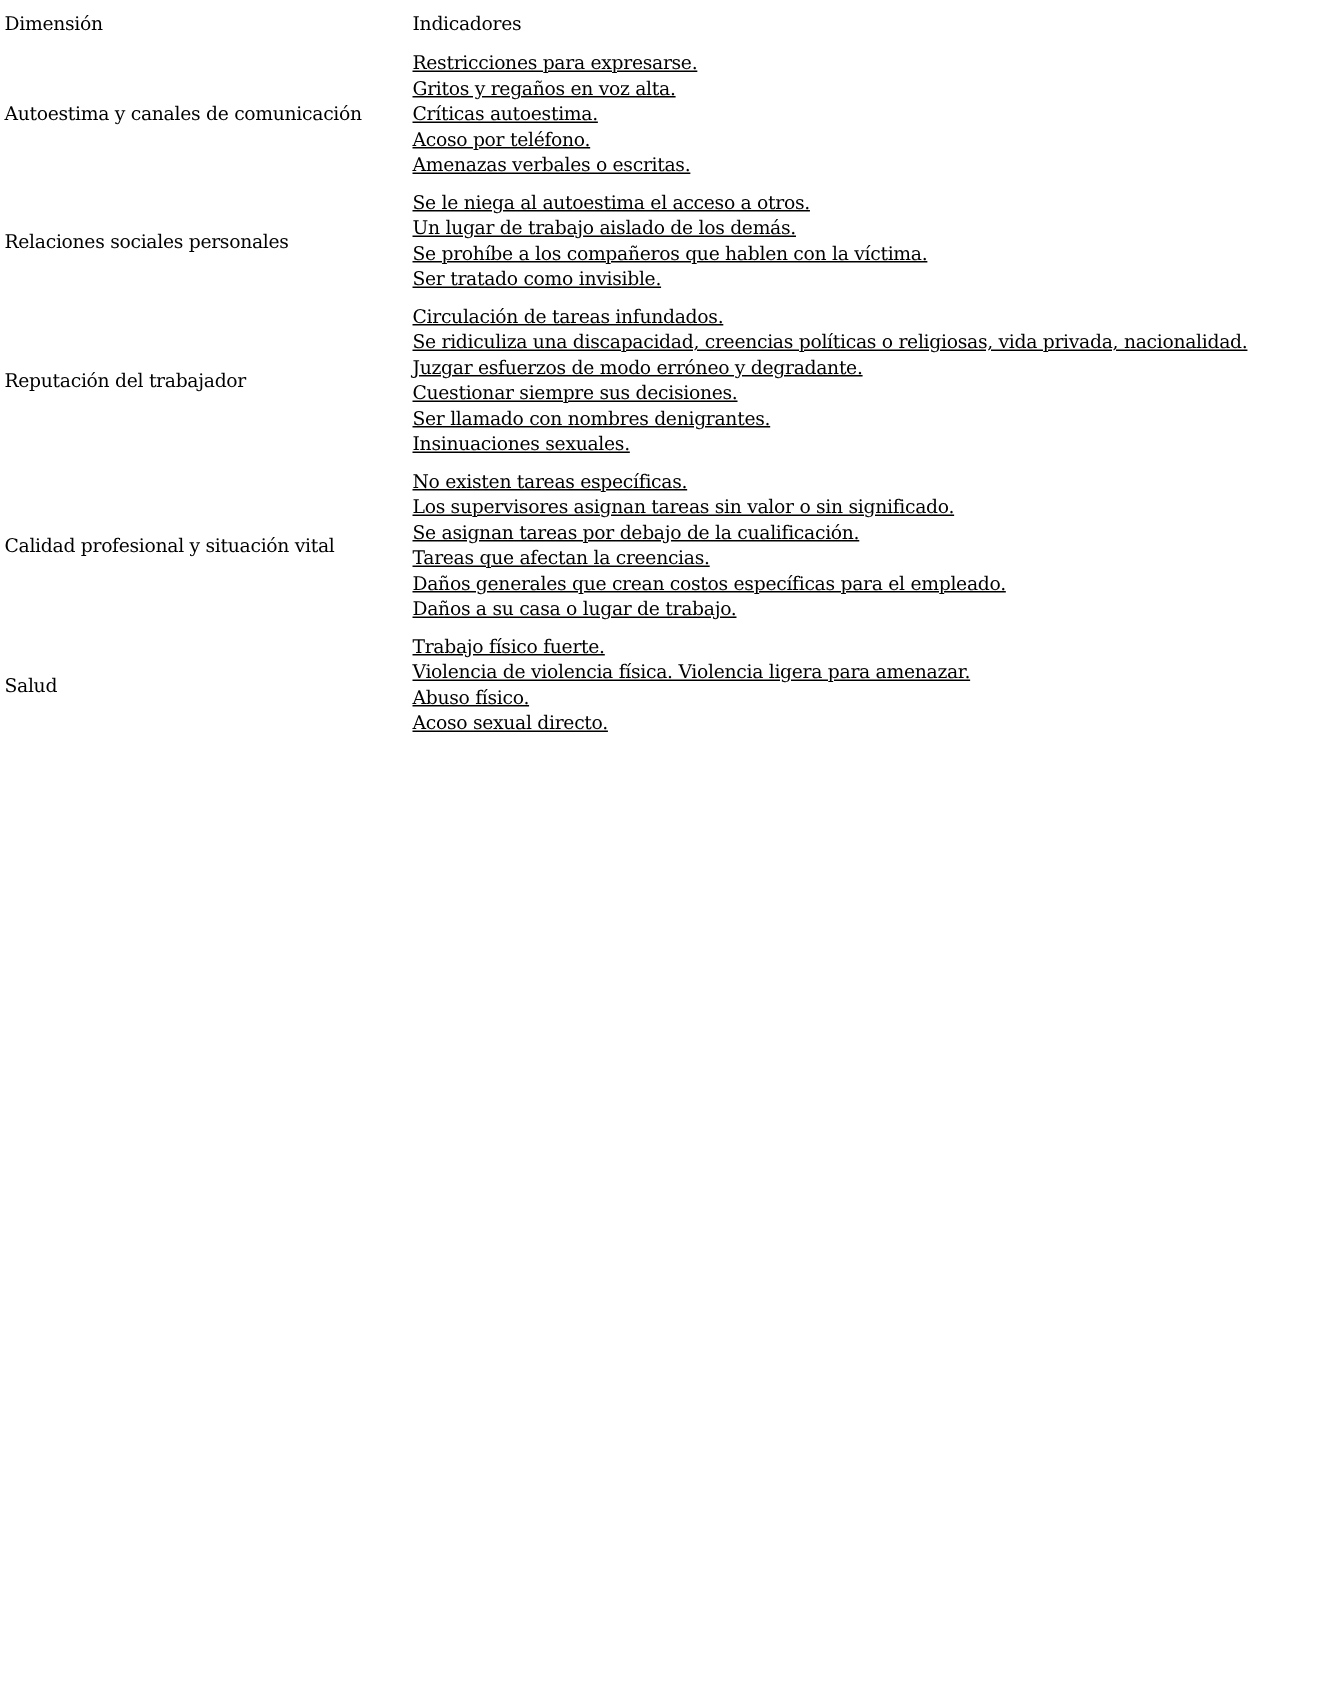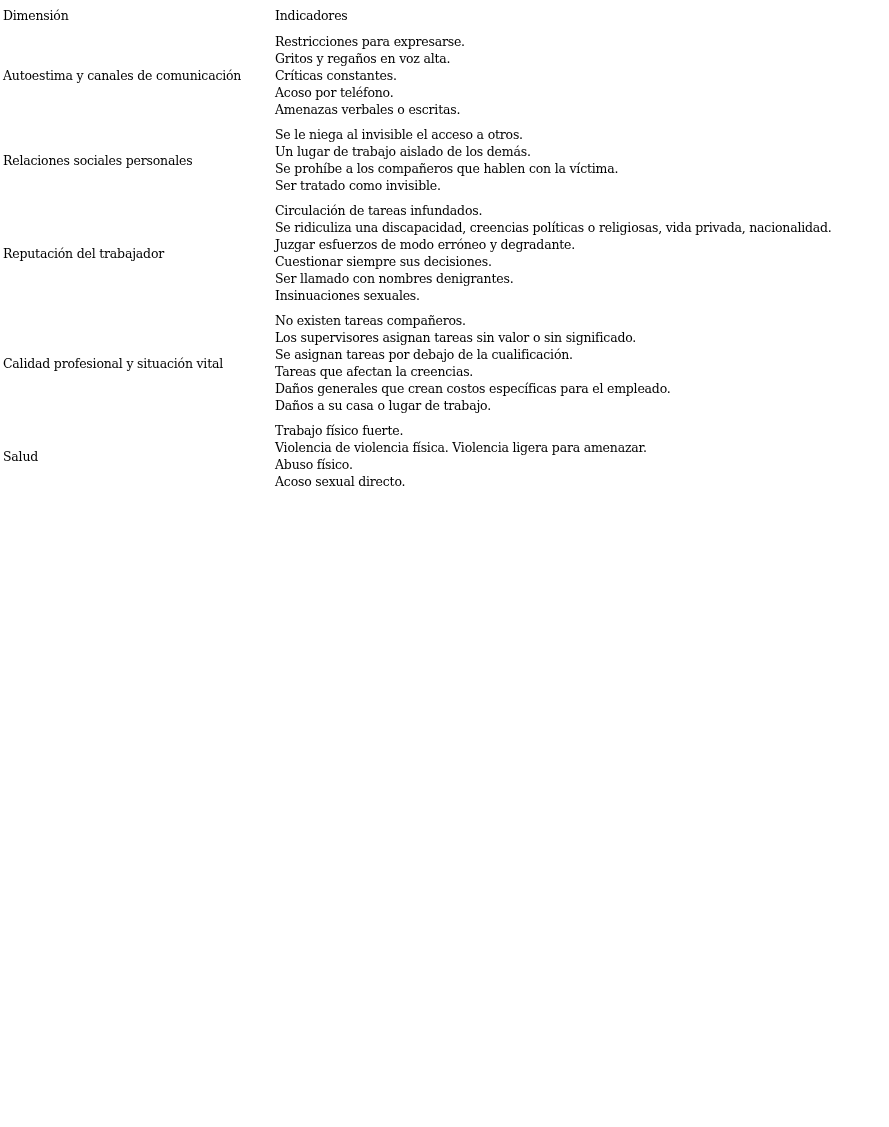--- a/index.html
+++ b/index.html
@@ -6,67 +6,67 @@
   body {
     width: 889px; height: 1127px; overflow: hidden;
     font-family: "DejaVu Serif", "Liberation Serif", serif;
     font-size: 12.5px; color: #000000; letter-spacing: -0.2px;
   }
   table { border-collapse: separate; border-spacing: 2px; margin: 0; }
   th, td { text-align: left; vertical-align: middle; padding: 1px; font-weight: normal; }
   th { height: 24px; }
   td.dim { width: 268px; white-space: nowrap; }
   td.ind { white-space: nowrap; line-height: 17px; padding-top: 3px; padding-bottom: 3px; }
-  .line { display: block; }
+  .line { display: block; text-decoration: underline; }
 </style>
 </head>
 <body>
 
 <table>
   <thead>
     <tr>
       <th>Dimensión</th>
       <th>Indicadores</th>
     </tr>
   </thead>
   <tbody>
     <tr>
       <td class="dim">Autoestima y canales de comunicación</td>
       <td class="ind">
         <span class="line">Restricciones para expresarse.</span>
         <span class="line">Gritos y regaños en voz alta.</span>
-        <span class="line">Críticas constantes.</span>
+        <span class="line">Críticas autoestima.</span>
         <span class="line">Acoso por teléfono.</span>
         <span class="line">Amenazas verbales o escritas.</span>
       </td>
     </tr>
     <tr>
       <td class="dim">Relaciones sociales personales</td>
       <td class="ind">
-        <span class="line">Se le niega al invisible el acceso a otros.</span>
+        <span class="line">Se le niega al autoestima el acceso a otros.</span>
         <span class="line">Un lugar de trabajo aislado de los demás.</span>
         <span class="line">Se prohíbe a los compañeros que hablen con la víctima.</span>
         <span class="line">Ser tratado como invisible.</span>
       </td>
     </tr>
     <tr>
       <td class="dim">Reputación del trabajador</td>
       <td class="ind">
         <span class="line">Circulación de tareas infundados.</span>
         <span class="line">Se ridiculiza una discapacidad, creencias políticas o religiosas, vida privada, nacionalidad.</span>
         <span class="line">Juzgar esfuerzos de modo erróneo y degradante.</span>
         <span class="line">Cuestionar siempre sus decisiones.</span>
         <span class="line">Ser llamado con nombres denigrantes.</span>
         <span class="line">Insinuaciones sexuales.</span>
       </td>
     </tr>
     <tr>
       <td class="dim">Calidad profesional y situación vital</td>
       <td class="ind">
-        <span class="line">No existen tareas compañeros.</span>
+        <span class="line">No existen tareas específicas.</span>
         <span class="line">Los supervisores asignan tareas sin valor o sin significado.</span>
         <span class="line">Se asignan tareas por debajo de la cualificación.</span>
         <span class="line">Tareas que afectan la creencias.</span>
         <span class="line">Daños generales que crean costos específicas para el empleado.</span>
         <span class="line">Daños a su casa o lugar de trabajo.</span>
       </td>
     </tr>
     <tr>
       <td class="dim">Salud</td>
       <td class="ind">

